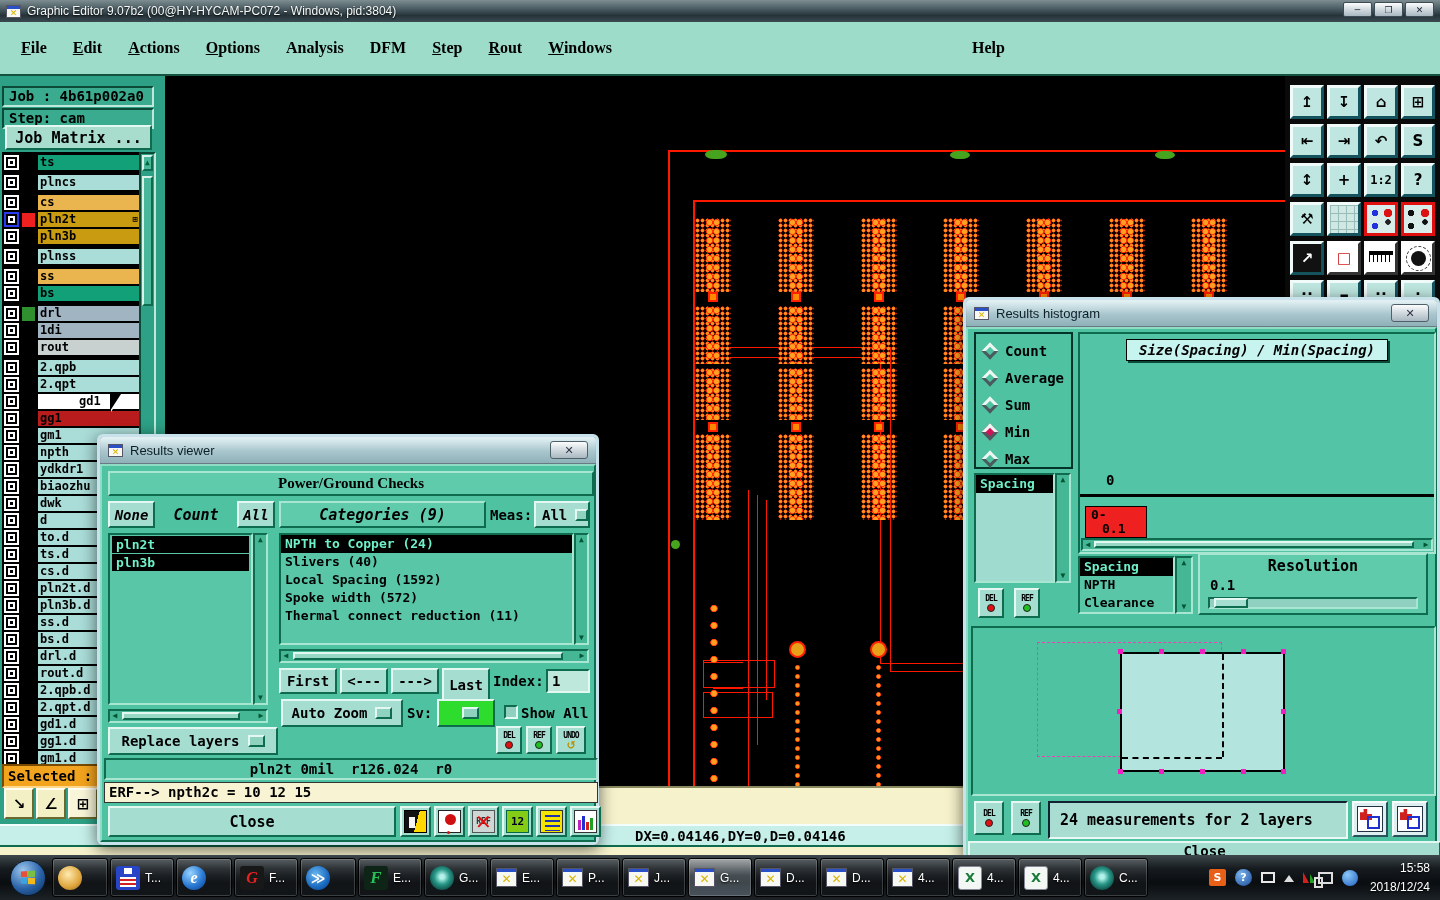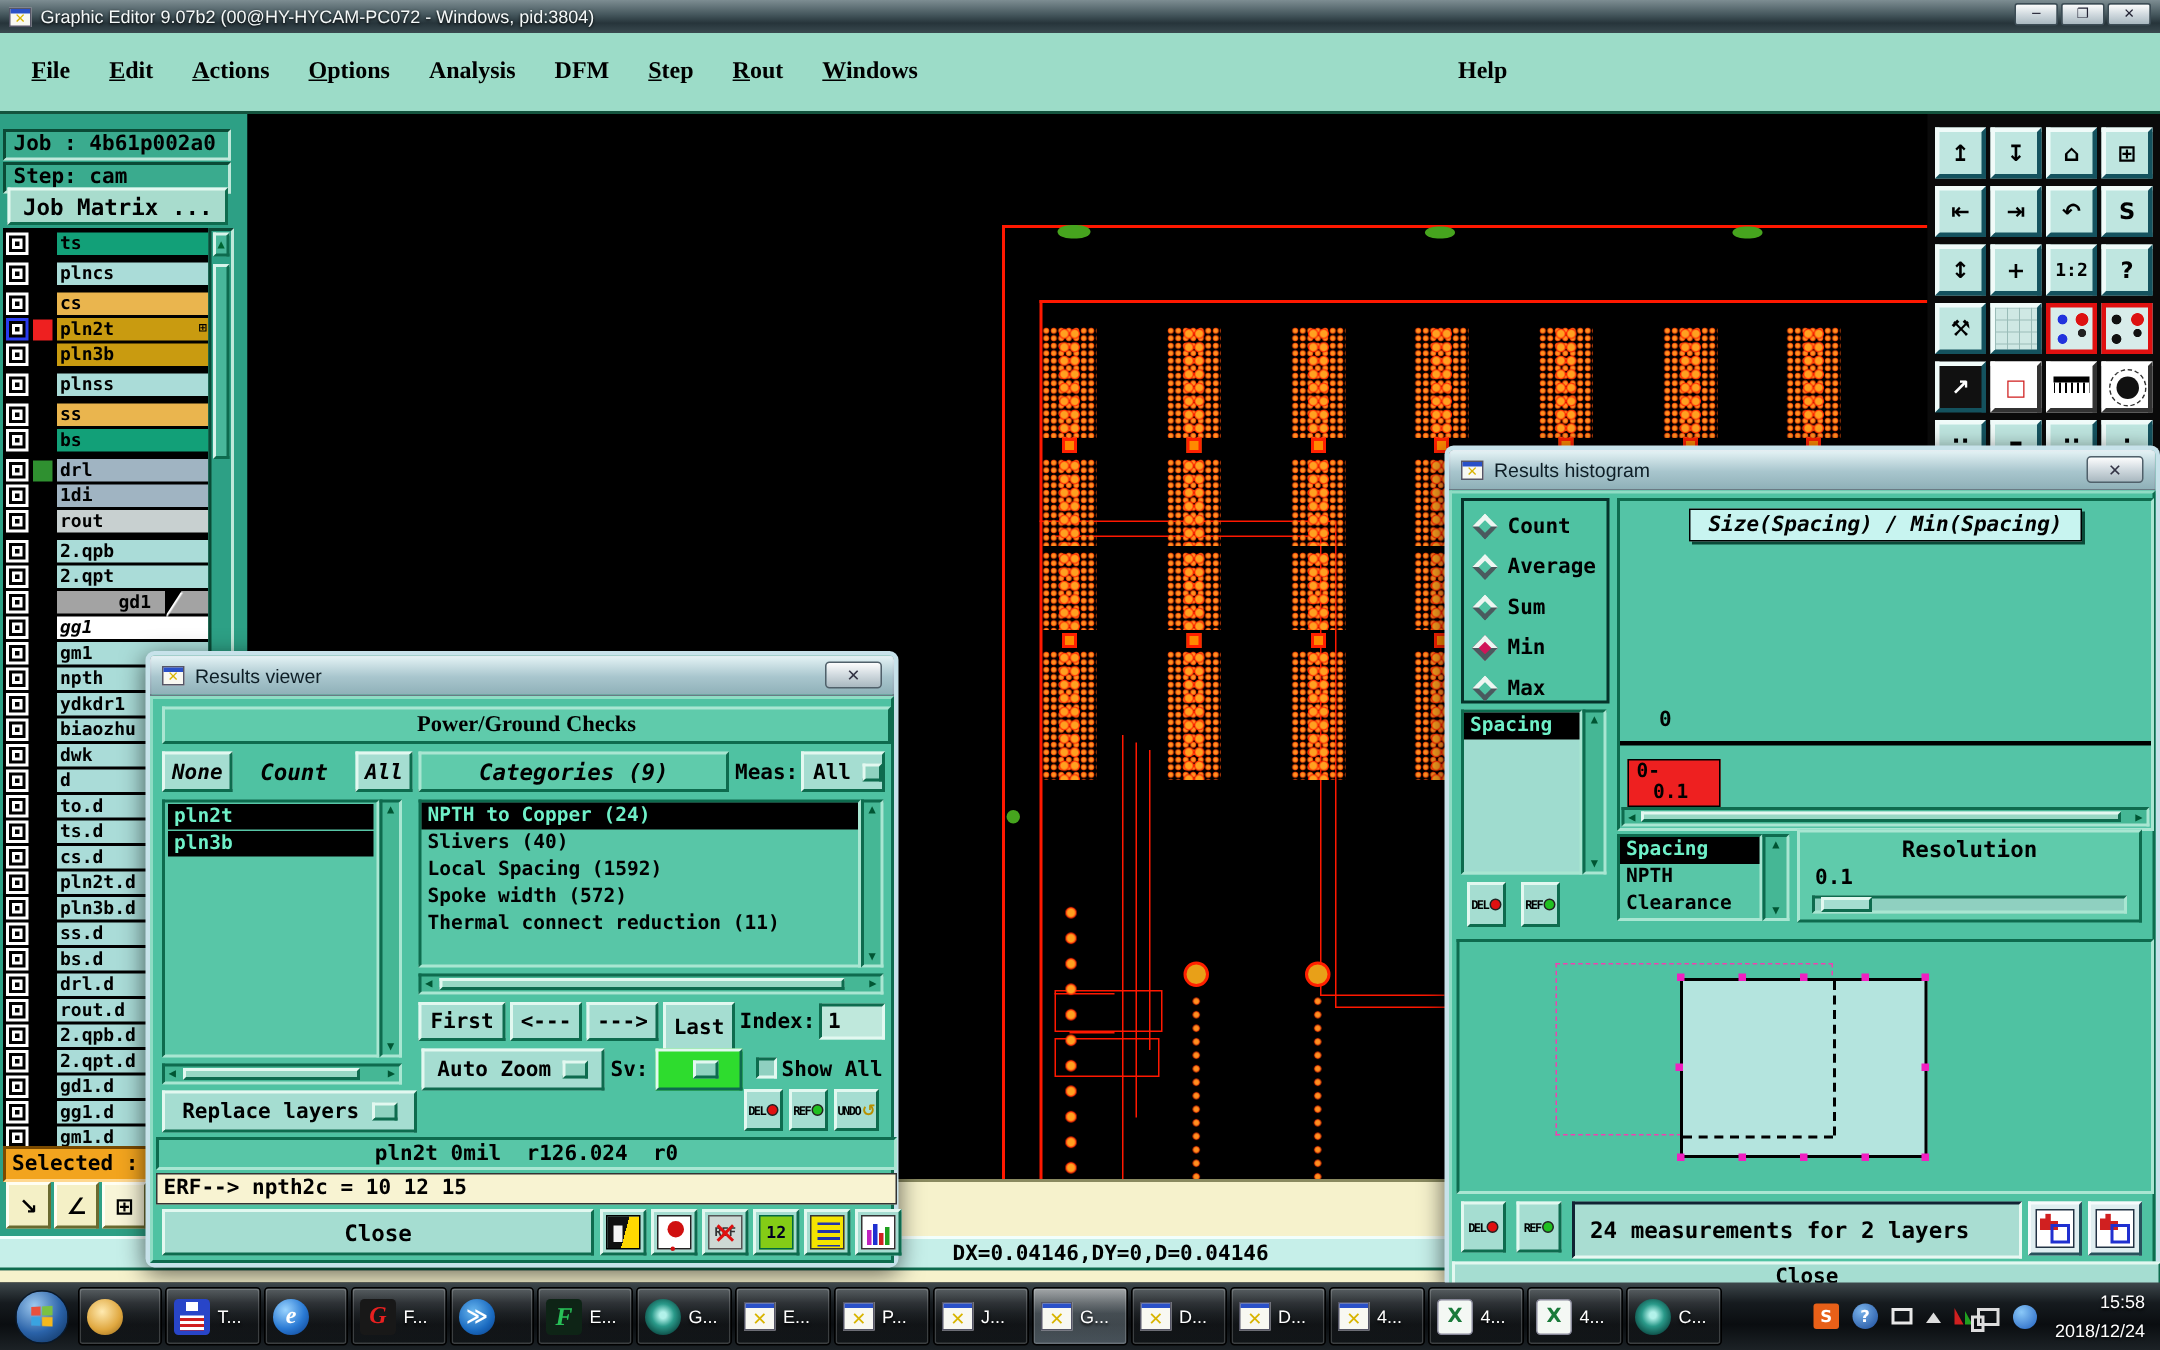--- a/index.html
+++ b/index.html
@@ -145,21 +145,21 @@
 .scr{position:absolute;background:#45b795;border:2px solid;border-color:#0e6b4e #a9e6d2 #a9e6d2 #0e6b4e}
 .scr .th{position:absolute;background:#97d8c4;border:2px solid;border-color:#e2f8f0 #0e6b4e #0e6b4e #e2f8f0}
 .scr .ar{position:absolute;font-size:8px;color:#053;line-height:10px;text-align:center;width:100%}
 .vlitem{height:17px;background:#000;color:#6ff0c8;font:bold 13px "DejaVu Sans Mono",monospace;
   line-height:17px;padding:0 4px;margin:1px 2px}
 .catitem{height:18px;font:bold 13px "DejaVu Sans Mono",monospace;color:#000;line-height:18px;
   padding:0 4px;white-space:nowrap;overflow:hidden}
 .catitem.sel{background:#000;color:#6ff0c8}
 .mini{position:absolute;width:26px;height:28px;background:#a5ddd1;
   border:2px solid;border-color:#e2f8f0 #0e6b4e #0e6b4e #e2f8f0;
-  display:flex;flex-direction:row;align-items:center;justify-content:center;gap:1px}
+  display:flex;flex-direction:column;align-items:center;justify-content:center;gap:1px}
 .mini .mt{font:bold 8px "DejaVu Sans Mono",monospace;letter-spacing:-1px}
 .mini .md{width:8px;height:8px;border-radius:50%;border:1px solid #222}
 .mini .mu{font:bold 11px "DejaVu Sans",sans-serif;color:#b89000;line-height:9px}
 .chk{position:absolute;width:14px;height:14px;background:#8fd0c0;
   border:2px solid;border-color:#0e6b4e #e2f8f0 #e2f8f0 #0e6b4e}
 
 
 .vib{position:absolute;width:31px;height:31px;background:#a5ddd1;border:2px solid;
   border-color:#e2f8f0 #0e6b4e #0e6b4e #e2f8f0;display:flex;align-items:center;justify-content:center}
 .vic{width:23px;height:23px;position:relative;display:flex;align-items:center;justify-content:center;
@@ -346,26 +346,26 @@
           <span class="lname" style="background: rgb(170, 220, 216);">2.qpb</span>
         </div>
         <div class="lrow">
           <span class="lcheck"></span>
           <span class="lchip"></span>
           <span class="lname" style="background: rgb(170, 220, 216);">2.qpt</span>
         </div>
         <div class="lrow">
           <span class="lcheck"></span>
           <span class="lchip"></span>
-          <span class="lname" style="background: #a3a3a3; padding-left: 41px;">gd1</span>
-        </div>
-        <div class="lrow">
-          <span class="lcheck"></span>
-          <span class="lchip"></span>
-          <span class="lname" style="background: #ffffff; font-style: italic;">gg1</span>
+          <span class="lname" style="background: #ffffff; padding-left: 41px;">gd1</span>
+        </div>
+        <div class="lrow">
+          <span class="lcheck"></span>
+          <span class="lchip"></span>
+          <span class="lname" style="background: #b91c1c;">gg1</span>
         </div>
         <div class="lrow">
           <span class="lcheck"></span>
           <span class="lchip"></span>
           <span class="lname" style="background: rgb(170, 220, 216);">gm1</span>
         </div>
         <div class="lrow">
           <span class="lcheck"></span>
           <span class="lchip"></span>
           <span class="lname" style="background: rgb(170, 220, 216);">npth</span>

